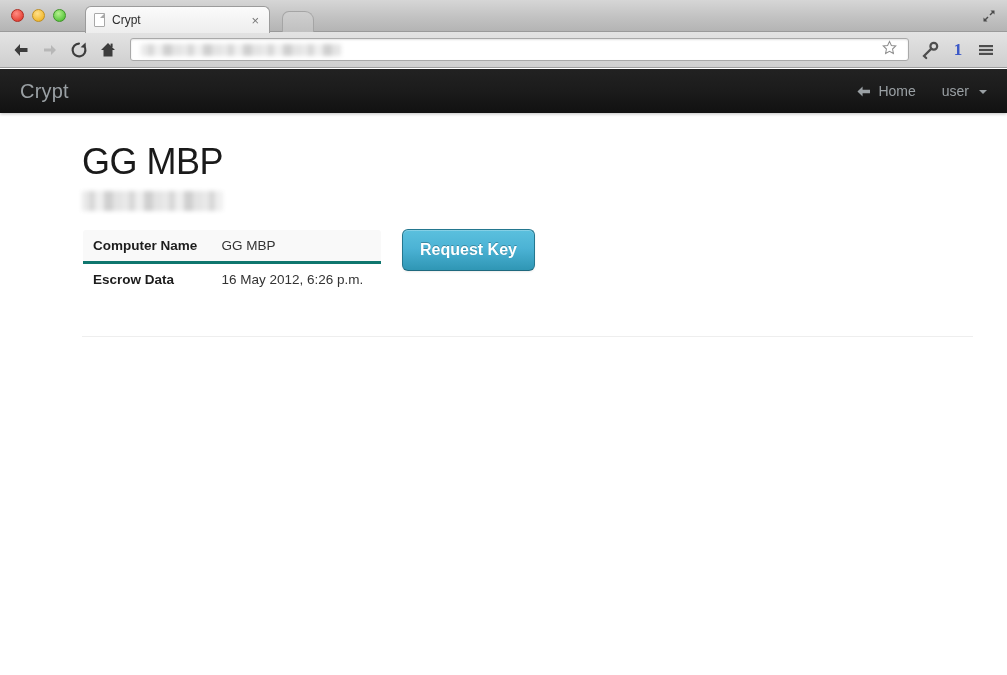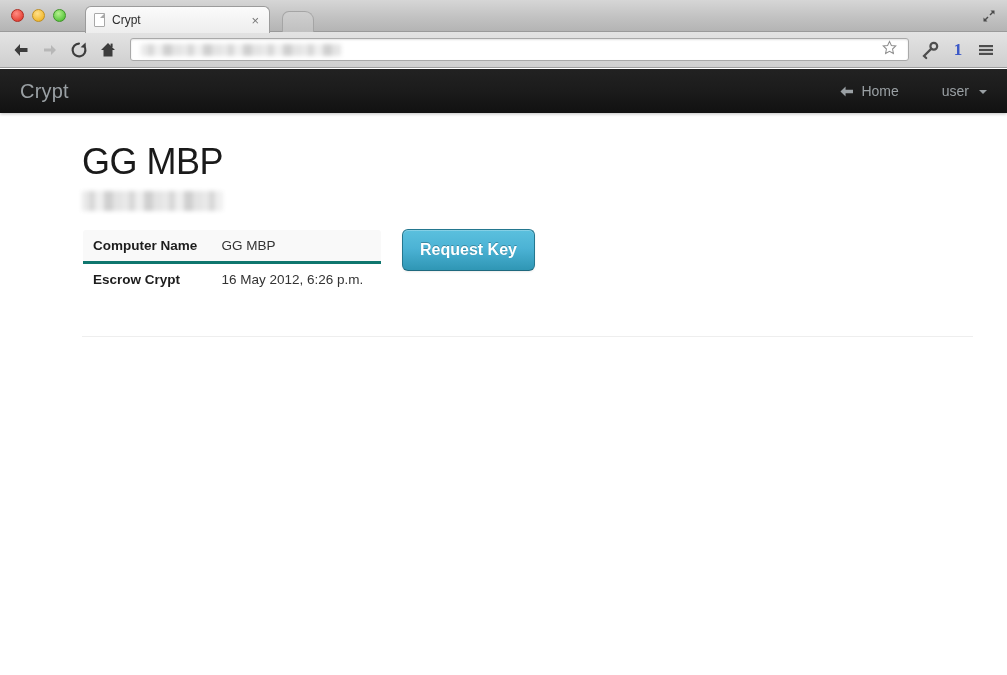--- a/index.html
+++ b/index.html
@@ -84,21 +84,21 @@
   
   .viewport { position:absolute; top:69px; left:0; width:1007px; height:606px; background:#fff; overflow:hidden; }
 
   .navbar {
     height:44px;
     background:linear-gradient(to bottom,#222222 0%,#1b1b1b 50%,#111111 100%);
     display:flex; align-items:center; padding:0 20px;
     box-shadow:0 1px 3px rgba(0,0,0,.25);
   }
   .brand { color:#9aa0a4; font-size:20px; letter-spacing:.2px; }
-  .nav-right { margin-left:auto; display:flex; align-items:center; gap:43px; }
+  .nav-right { margin-left:auto; display:flex; align-items:center; gap:26px; }
   .nav-link { color:#9aa0a4; font-size:14px; display:flex; align-items:center; gap:7px; }
   .caret {
     width:0; height:0; border-left:4px solid transparent; border-right:4px solid transparent;
     border-top:4px solid #9aa0a4; margin-left:3px; margin-top:2px;
   }
 
   .content { padding:0 20px;margin-left:48px; }
   .page-title { font-size:36px; font-weight:normal; color:#1a1a1a; margin:28px 0 0 14px; letter-spacing:-.5px; }
   .subtitle-redact { width:141px; height:20px; margin:8px 0 0 14px; }
 
@@ -228,21 +228,21 @@
       <div class="redact subtitle-redact"></div>
 
       <div class="body-row">
         <table class="info">
           <tbody>
             <tr class="striped">
               <td class="key">Computer Name</td>
               <td>GG MBP</td>
             </tr>
             <tr>
-              <td class="key">Escrow Crypt</td>
+              <td class="key">Escrow Data</td>
               <td>16 May 2012, 6:26 p.m.</td>
             </tr>
           </tbody>
         </table>
 
         <button class="btn-request">Request Key</button>
       </div>
 
       <hr class="footer-rule">
     </div>

